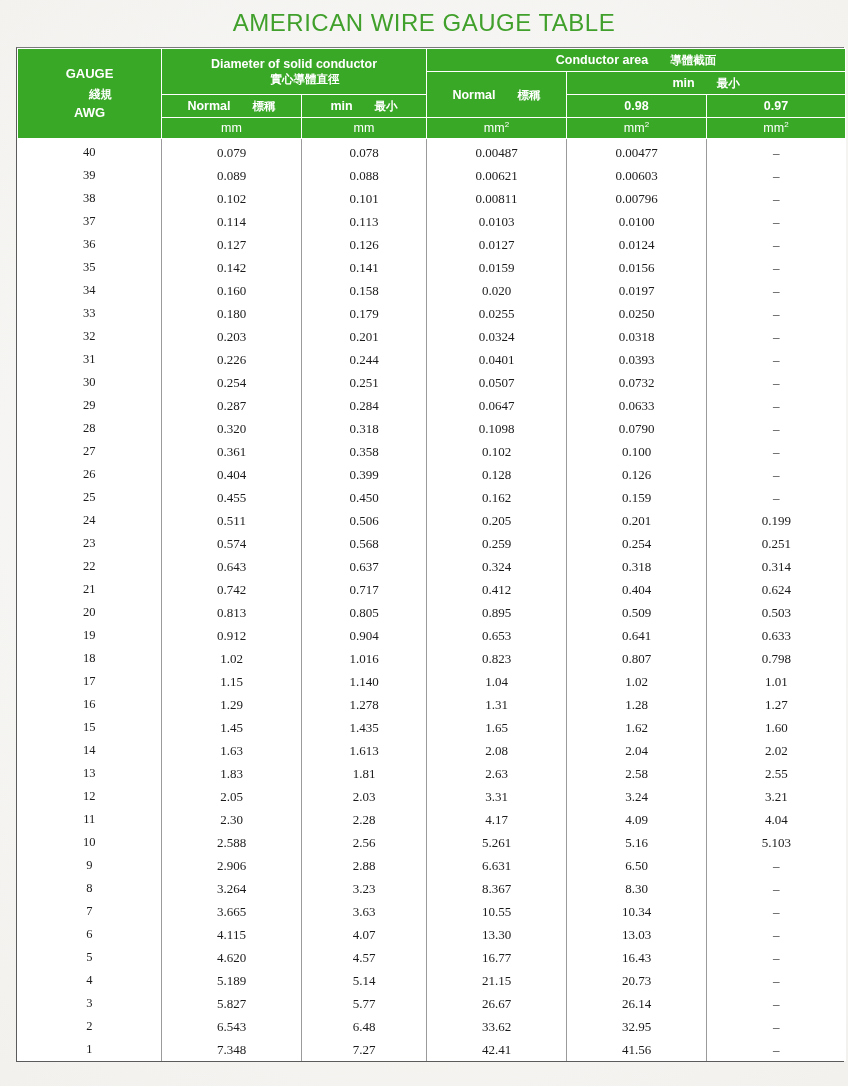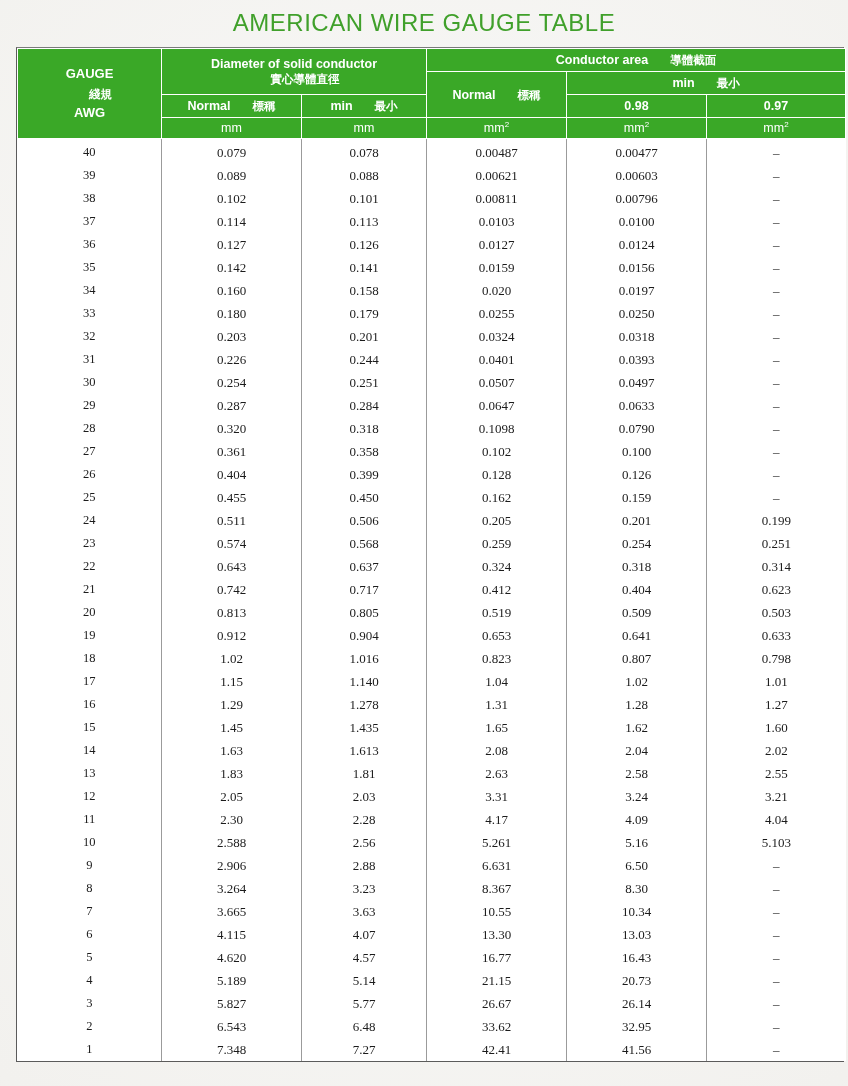--- a/index.html
+++ b/index.html
@@ -257,21 +257,21 @@
           <td>0.244</td>
           <td>0.0401</td>
           <td>0.0393</td>
           <td class="last"><span class="dash">–</span></td>
         </tr>
         <tr>
           <td class="gauge">30</td>
           <td>0.254</td>
           <td>0.251</td>
           <td>0.0507</td>
-          <td>0.0497</td>
+          <td>0.0732</td>
           <td class="last"><span class="dash">–</span></td>
         </tr>
         <tr>
           <td class="gauge">29</td>
           <td>0.287</td>
           <td>0.284</td>
           <td>0.0647</td>
           <td>0.0633</td>
           <td class="last"><span class="dash">–</span></td>
         </tr>
@@ -330,27 +330,27 @@
           <td>0.324</td>
           <td>0.318</td>
           <td class="last">0.314</td>
         </tr>
         <tr>
           <td class="gauge">21</td>
           <td>0.742</td>
           <td>0.717</td>
           <td>0.412</td>
           <td>0.404</td>
-          <td class="last">0.623</td>
+          <td class="last">0.624</td>
         </tr>
         <tr>
           <td class="gauge">20</td>
           <td>0.813</td>
           <td>0.805</td>
-          <td>0.519</td>
+          <td>0.895</td>
           <td>0.509</td>
           <td class="last">0.503</td>
         </tr>
         <tr>
           <td class="gauge">19</td>
           <td>0.912</td>
           <td>0.904</td>
           <td>0.653</td>
           <td>0.641</td>
           <td class="last">0.633</td>

